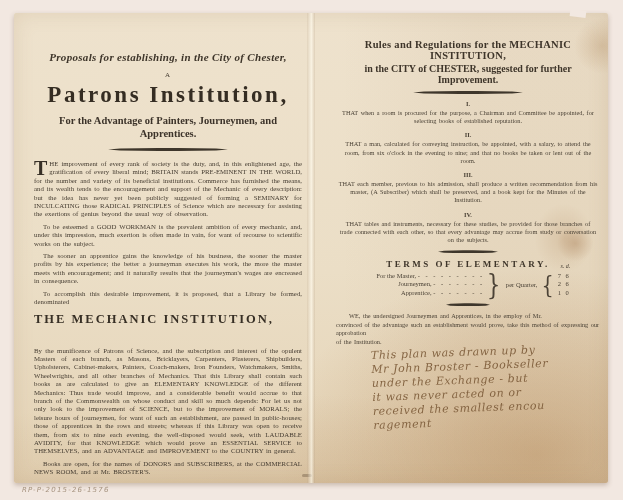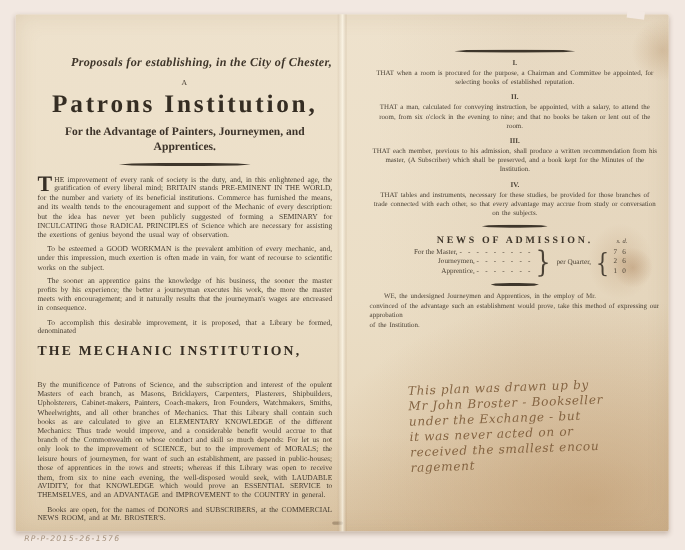--- a/index.html
+++ b/index.html
@@ -18,21 +18,21 @@
          transform:rotate(7deg);}
   .fold{position:absolute;left:293px;top:0;width:8px;height:100%;
         background:linear-gradient(90deg, rgba(120,85,50,.10), rgba(255,251,238,.65) 55%, rgba(120,85,50,.13));}
   .stain-a{position:absolute;left:520px;top:190px;width:60px;height:70px;border-radius:50%;
         background:radial-gradient(rgba(155,105,55,.18), rgba(155,105,55,0) 70%);}
   .smudge{position:absolute;left:288px;top:461px;width:10px;height:3px;border-radius:2px;
         background:rgba(90,70,50,.35);}
 
   
   .page-left{position:absolute;left:20px;top:38px;width:268px;color:#453c31;}
-  .tagline{margin:0;text-align:right;font-style:italic;font-weight:bold;font-size:11px;
+  .tagline{margin:0;text-align:center;font-style:italic;font-weight:bold;font-size:11px;
            letter-spacing:.3px;color:#3e352a;}
   .article{margin:8px 0 0;text-align:center;font-size:7px;letter-spacing:1px;}
   .title{margin:3px 0 0;text-align:center;font-size:23px;font-weight:bold;letter-spacing:2.5px;
          color:#352d23;}
   .subtitle{margin:6px auto 0;width:230px;text-align:center;font-size:10.5px;font-weight:bold;
             line-height:13px;color:#3c332a;}
   .swell{height:3px;background:#3e362b;margin:8px auto 0;
          clip-path:polygon(0 50%,10% 18%,42% 0,58% 0,90% 18%,100% 50%,90% 82%,58% 100%,42% 100%,10% 82%);}
   .w120{width:120px}.w110{width:110px;margin-top:6px}.w60{width:60px;margin-top:6px}.w40{width:44px;margin-top:5px}
   .body{margin:4px 0 0;font-size:6.8px;line-height:8.4px;text-align:justify;word-spacing:1px;}
@@ -89,41 +89,45 @@
       <p class="body first">THE improvement of every rank of society is the duty, and, in this enlightened age, the gratification of every liberal mind; BRITAIN stands PRE-EMINENT IN THE WORLD, for the number and variety of its beneficial institutions. Commerce has furnished the means, and its wealth tends to the encouragement and support of the Mechanic of every description: but the idea has never yet been publicly suggested of forming a SEMINARY for INCULCATING those RADICAL PRINCIPLES of Science which are necessary for assisting the exertions of genius beyond the usual way of observation.</p>
       <p class="body ind">To be esteemed a GOOD WORKMAN is the prevalent ambition of every mechanic, and, under this impression, much exertion is often made in vain, for want of recourse to scientific works on the subject.</p>
       <p class="body ind">The sooner an apprentice gains the knowledge of his business, the sooner the master profits by his experience; the better a journeyman executes his work, the more the master meets with encouragement; and it naturally results that the journeyman's wages are encreased in consequence.</p>
       <p class="body ind">To accomplish this desirable improvement, it is proposed, that a Library be formed, denominated</p>
       <h2 class="sect">THE MECHANIC INSTITUTION,</h2>
       <p class="body">By the munificence of Patrons of Science, and the subscription and interest of the opulent Masters of each branch, as Masons, Bricklayers, Carpenters, Plasterers, Shipbuilders, Upholsterers, Cabinet-makers, Painters, Coach-makers, Iron Founders, Watchmakers, Smiths, Wheelwrights, and all other branches of Mechanics. That this Library shall contain such books as are calculated to give an ELEMENTARY KNOWLEDGE of the different Mechanics: Thus trade would improve, and a considerable benefit would accrue to that branch of the Commonwealth on whose conduct and skill so much depends: For let us not only look to the improvement of SCIENCE, but to the improvement of MORALS; the leisure hours of journeymen, for want of such an establishment, are passed in public-houses; those of apprentices in the rows and streets; whereas if this Library was open to receive them, from six to nine each evening, the well-disposed would seek, with LAUDABLE AVIDITY, for that KNOWLEDGE which would prove an ESSENTIAL SERVICE to THEMSELVES, and an ADVANTAGE and IMPROVEMENT to the COUNTRY in general.</p>
       <p class="body ind">Books are open, for the names of DONORS and SUBSCRIBERS, at the COMMERCIAL NEWS ROOM, and at Mr. BROSTER'S.</p>
     </section>
 
     <section class="page-right">
+      <h2 class="rtitle">
+        <span class="rt1">Rules and Regulations for the MECHANIC INSTITUTION,</span>
+        <span class="rt2">in the CITY of CHESTER, suggested for further Improvement.</span>
+      </h2>
       <div class="swell w110"></div>
 
       <div class="rule-block">
         <div class="rnum">I.</div>
         <p class="rtext">THAT when a room is procured for the purpose, a Chairman and Committee be appointed, for selecting books of established reputation.</p>
       </div>
       <div class="rule-block">
         <div class="rnum">II.</div>
         <p class="rtext">THAT a man, calculated for conveying instruction, be appointed, with a salary, to attend the room, from six o'clock in the evening to nine; and that no books be taken or lent out of the room.</p>
       </div>
       <div class="rule-block">
         <div class="rnum">III.</div>
         <p class="rtext">THAT each member, previous to his admission, shall produce a written recommendation from his master, (A Subscriber) which shall be preserved, and a book kept for the Minutes of the Institution.</p>
       </div>
       <div class="rule-block">
         <div class="rnum">IV.</div>
         <p class="rtext">THAT tables and instruments, necessary for these studies, be provided for those branches of trade connected with each other, so that every advantage may accrue from study or conversation on the subjects.</p>
       </div>
 
       <div class="swell w60"></div>
-      <h3 class="terms-h">NEWS OF ADMISSION.</h3>
+      <h3 class="terms-h">TERMS OF ELEMENTARY.</h3>
 
       <div class="terms">
         <div class="t-labels">
           <div class="t-row">
             <span>For the Master,</span>
             <span class="leader">- - - - - - - - -</span>
           </div>
           <div class="t-row">
             <span>Journeymen,</span>
             <span class="leader">- - - - - - -</span>

